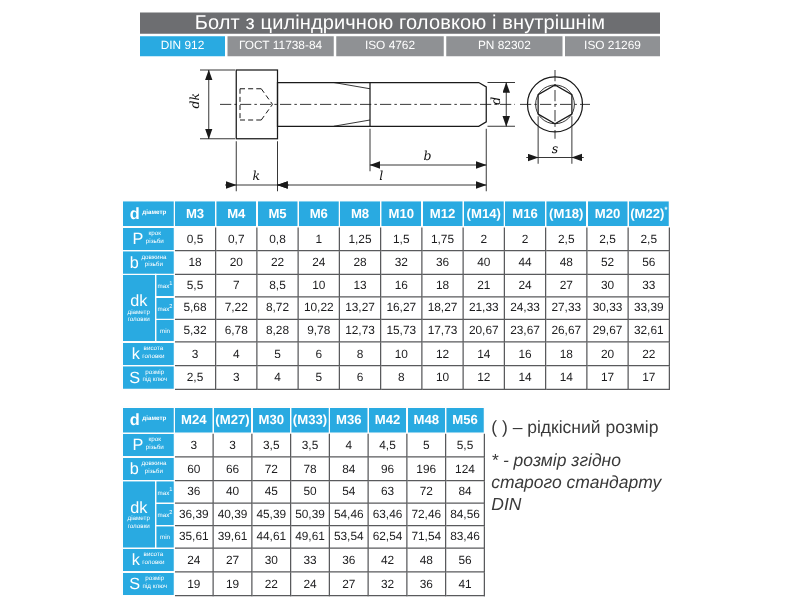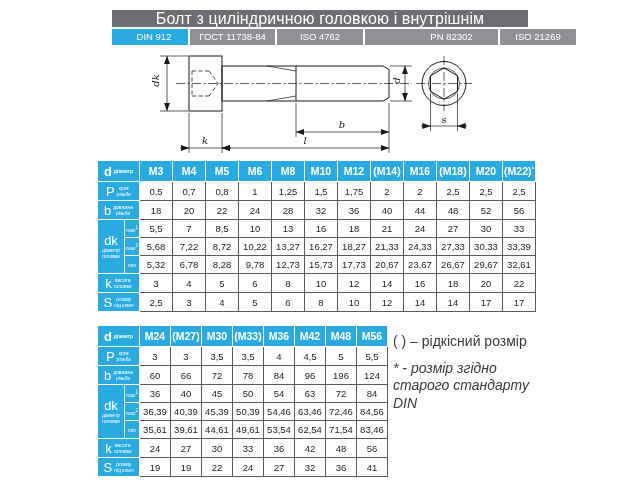--- a/index.html
+++ b/index.html
@@ -14,21 +14,21 @@
   #title-bar{
     left:112px;top:10px;width:416px;height:17px;
     background:#6d6e71;color:#fff;font-size:16px;line-height:17px;
     text-align:center;letter-spacing:.1px;
   }
   #standards-row{left:112px;top:29px;width:416px;height:16px;display:flex;gap:2px;}
   .std-cell{
     background:#8f9194;color:#fff;font-size:9.5px;line-height:16px;text-align:center;
     height:16px;overflow:hidden;white-space:nowrap;
   }
-  .std-cell.hl{background:#29aae1;padding-left:8px;}
+  .std-cell.hl{background:#29aae1;}
 
   
   #drawing{left:96px;top:48px;width:440px;height:110px;}
   #drawing .ln{stroke:#1a1a1a;stroke-width:1;fill:none;}
   #drawing .thin{stroke:#1a1a1a;stroke-width:.7;fill:none;}
   #drawing .dash{stroke:#1a1a1a;stroke-width:.8;fill:none;stroke-dasharray:4 2.5;}
   #drawing .cdash{stroke:#1a1a1a;stroke-width:.7;fill:none;stroke-dasharray:9 2.5 2 2.5;}
   #drawing text{font-family:"DejaVu Serif", serif;font-style:italic;font-size:10px;fill:#111;}
 
   
@@ -58,21 +58,21 @@
   #legend .l2{width:142px;font-style:italic;}
 </style>
 </head>
 <body>
 
 <div class="abs" id="title-bar">Болт з циліндричною головкою і внутрішнім шестигранником</div>
 <div class="abs" id="standards-row">
     <div class="std-cell hl" style="flex: 0 0 68px;">DIN 912</div>
     <div class="std-cell" style="flex: 0 0 85px;">ГОСТ 11738-84</div>
     <div class="std-cell" style="flex: 0 0 86px;">ISO 4762</div>
-    <div class="std-cell" style="flex: 0 0 93px; padding-left: 40px;">PN 82302</div>
+    <div class="std-cell" style="flex: 0 0 93px;">PN 82302</div>
     <div class="std-cell" style="flex: 0 0 76px;">ISO 21269</div>
   </div>
 
 <svg class="abs" id="drawing" viewBox="0 0 440 110" xmlns="http://www.w3.org/2000/svg">
   <defs>
     <marker id="arr" orient="auto-start-reverse" markerWidth="9" markerHeight="7" refX="8.2" refY="3" markerUnits="userSpaceOnUse">
       <path d="M0,0 L8.5,3 L0,6 z" fill="#1a1a1a"></path>
     </marker>
   </defs>
 

